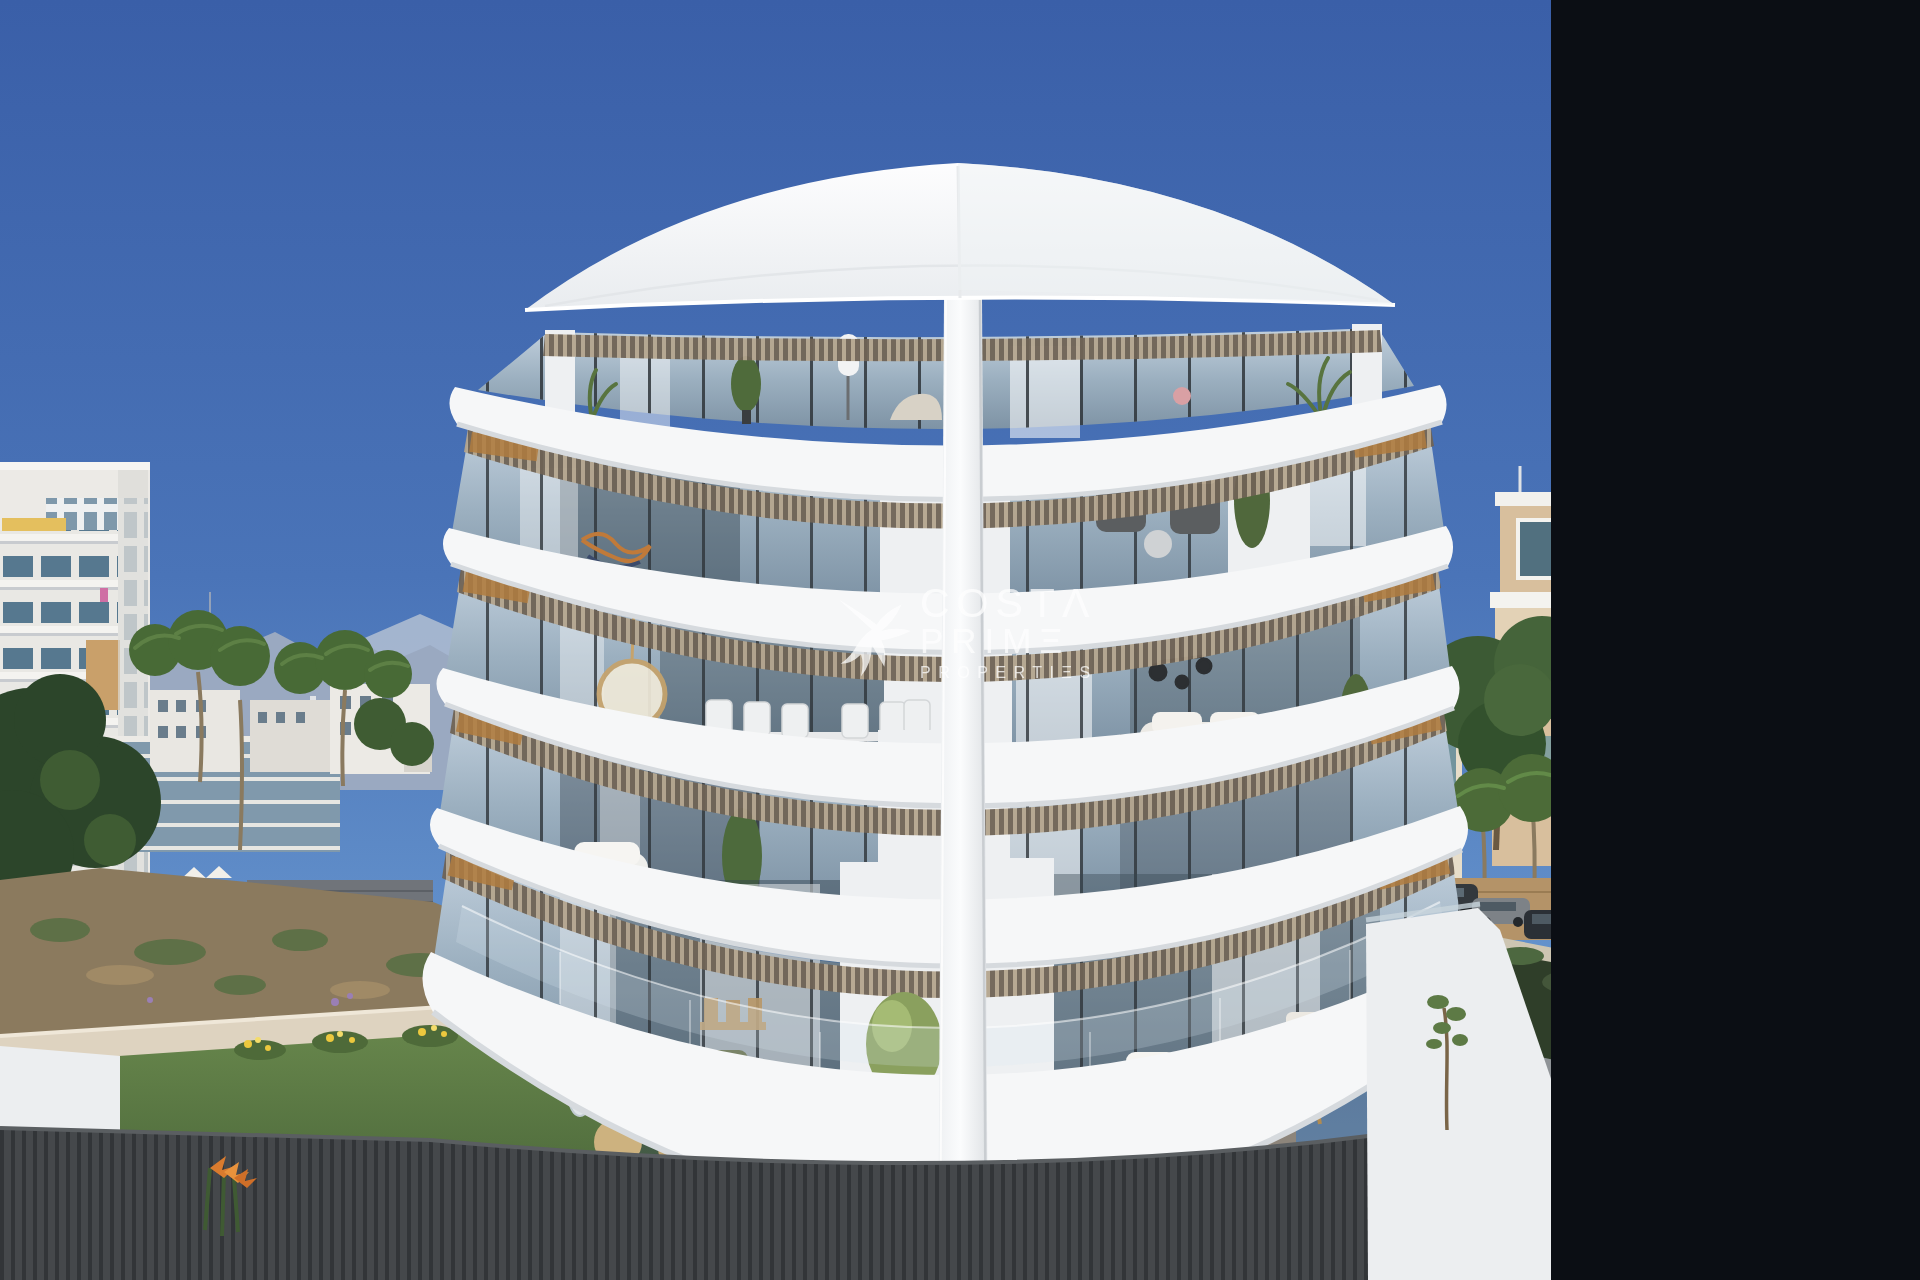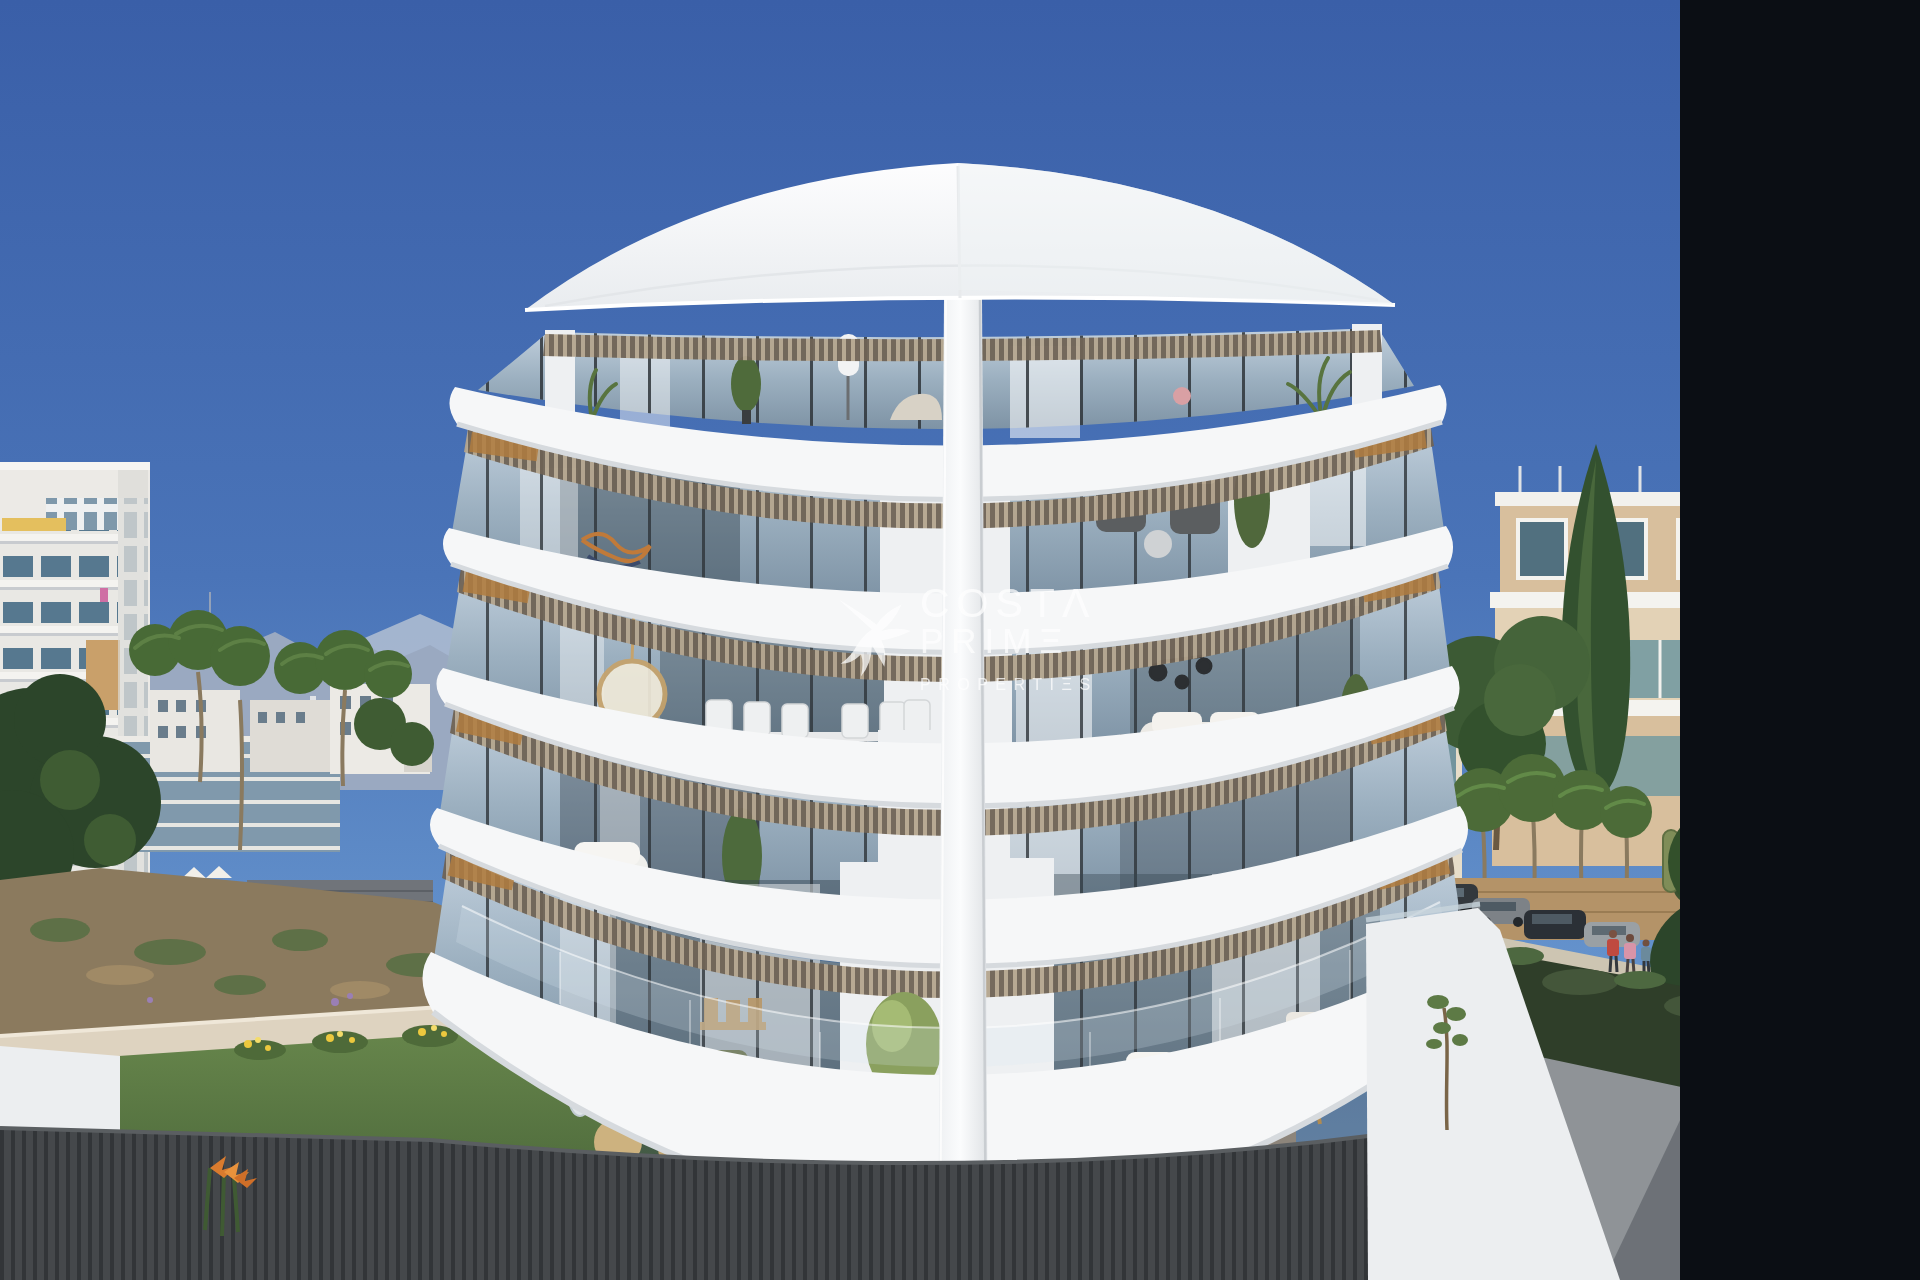--- a/index.html
+++ b/index.html
@@ -1,25 +1,25 @@
 <!DOCTYPE html>
 <html><head>
 <meta charset="utf-8">
 <style>
   html,body{margin:0;padding:0;background:#0b0e14;}
-  .stage{position:relative;width:1680px;height:1280px;overflow:hidden;background:#4a74b8;
+  .stage{position:relative;width:1551px;height:1280px;overflow:hidden;background:#4a74b8;
          font-family:"Liberation Sans", sans-serif;}
   .stage svg{display:block;}
   .watermark{position:absolute;left:836px;top:584px;display:flex;align-items:flex-start;
              opacity:.74;pointer-events:none;}
   .wm-bird{width:78px;height:104px;margin-top:2px;}
   .wm-text{margin-left:6px;color:#ffffff;}
   .wm-l1{font-size:41px;line-height:38px;letter-spacing:7px;font-weight:400;}
   .wm-l2{font-size:35px;line-height:37px;letter-spacing:8px;font-weight:400;}
-  .wm-l3{font-size:16px;line-height:20px;letter-spacing:7.5px;margin-top:16px;font-weight:400;}
+  .wm-l3{font-size:16px;line-height:20px;letter-spacing:7.5px;margin-top:4px;font-weight:400;}
 </style>
 </head>
 <body>
 
 <div class="stage">
 <svg width="1920" height="1280" viewBox="0 0 1920 1280">
   <defs>
     <linearGradient id="skyG" x1="0" y1="0" x2="0" y2="1">
       <stop offset="0" stop-color="#3a5fa8"></stop>
           <stop offset="0.45" stop-color="#4a74b8"></stop>

